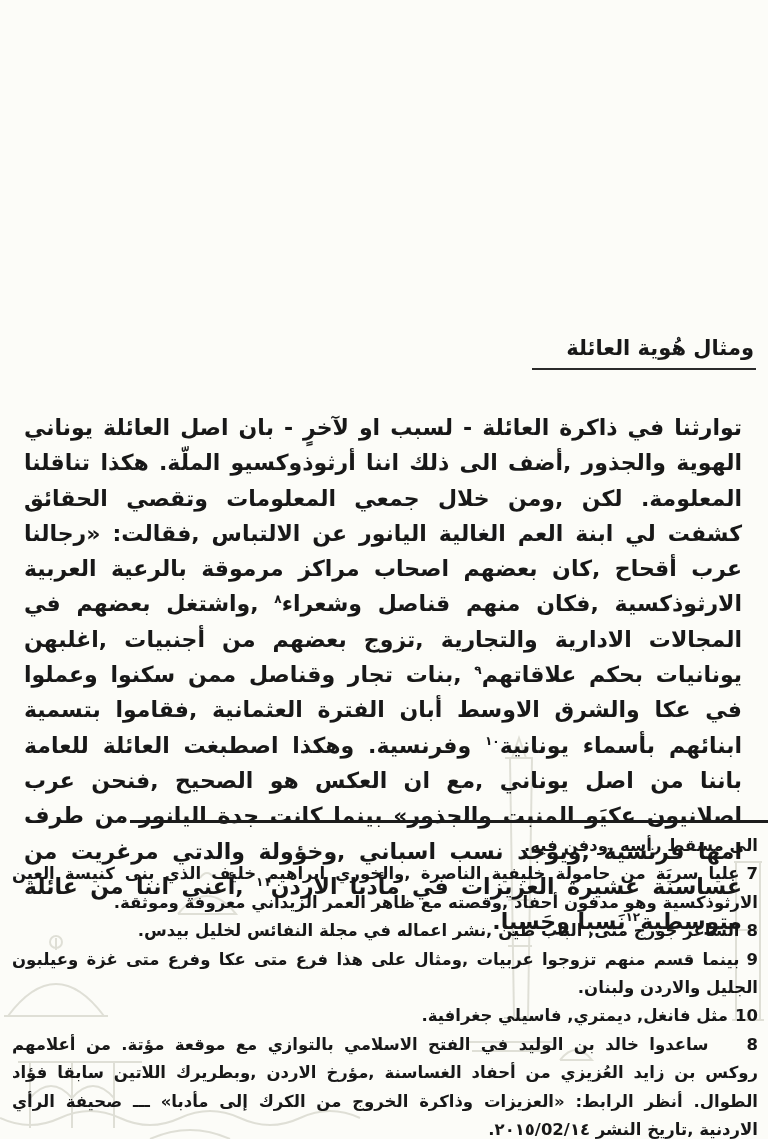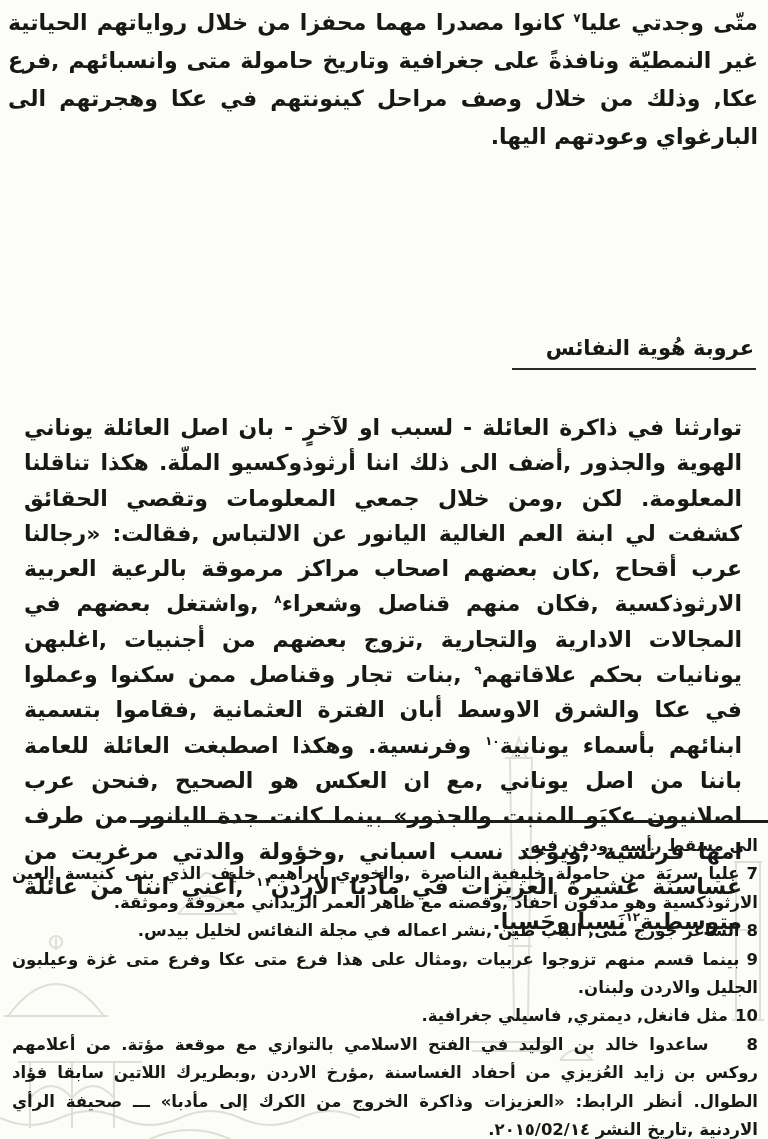--- a/index.html
+++ b/index.html
@@ -97,24 +97,23 @@
       <path d="M738 930 h20"></path>
 
       <path d="M0 1118 q30 14 60 0 t60 0 t60 0 t60 0 t60 0 t60 0"></path>
       <path d="M150 1139 q40 -18 80 0"></path>
 
       <path d="M468 1042 h84 m-80 9 h76"></path>
       <path d="M560 1060 q16 -20 32 0 h-32"></path>
     </g>
   </svg>
 
-  <p class="layer intro">متّى وجدتي عليا<sup class="fnref">٧</sup> كانوا مصدرا مهما محفزا من خلال رواياتهم الحياتية غير النمطيّة ونافذةً على جغرافية وتاريخ حامولة متى وانسبائهم ,فرع عكا, وذلك من خلال وصف مراحل كينونتهم في عكا وهجرتهم الى البارغواي وعودتهم اليها.</p>
 
 
-  <h2 class="h2">عروبة  هُوية النفائس</h2>
+  <h2 class="h2">ومثال  هُوية العائلة</h2>
 
   <p class="layer bodytext">توارثنا في ذاكرة العائلة - لسبب او لآخرٍ - بان اصل العائلة يوناني الهوية والجذور ,أضف الى ذلك اننا أرثوذوكسيو الملّة. هكذا تناقلنا المعلومة. لكن ,ومن خلال جمعي المعلومات وتقصي الحقائق كشفت لي ابنة العم الغالية اليانور عن الالتباس ,فقالت: «رجالنا عرب أقحاح ,كان بعضهم اصحاب مراكز مرموقة بالرعية العربية الارثوذكسية ,فكان منهم قناصل وشعراء<sup class="fnref">٨</sup> ,واشتغل بعضهم في المجالات الادارية  والتجارية  ,تزوج بعضهم من أجنبيات ,اغلبهن يونانيات بحكم علاقاتهم<sup class="fnref">٩</sup> ,بنات تجار وقناصل ممن سكنوا وعملوا في عكا والشرق الاوسط أبان الفترة العثمانية ,فقاموا بتسمية ابنائهم بأسماء يونانية<sup class="fnref">١٠</sup> وفرنسية. وهكذا اصطبغت العائلة للعامة باننا من اصل يوناني ,مع ان العكس هو الصحيح ,فنحن عرب اصلانيون عكيَو المنبت والجذور» بينما كانت جدة اليانور من طرف امها فرنسية ,ويوجد نسب اسباني ,وخؤولة والدتي مرغريت من غساسنة عشيرة العزيزات في مأدبا الاردن<sup class="fnref">١١</sup> ,أعني اننا من عائلة متوسطية<sup class="fnref">١٢</sup>نَسبا وحَسبا.</p>
 
   <div class="fnsep"></div>
 
   <div class="layer footnotes">
     <p class="fn"><span class="fn-text">الى مسقط رأسه ,ودفن فيه.</span></p>
 
     <p class="fn"><span class="fn-num">7</span><span class="fn-text">عليا سريَة من حامولة خليفية الناصرة  ,والخوري ابراهيم خليف الذي بنى كنيسة العين الارثوذكسية وهو مدفون أحفاد ,وقصته مع ظاهر العمر الزيداني معروفة وموثقة.</span></p>
 

